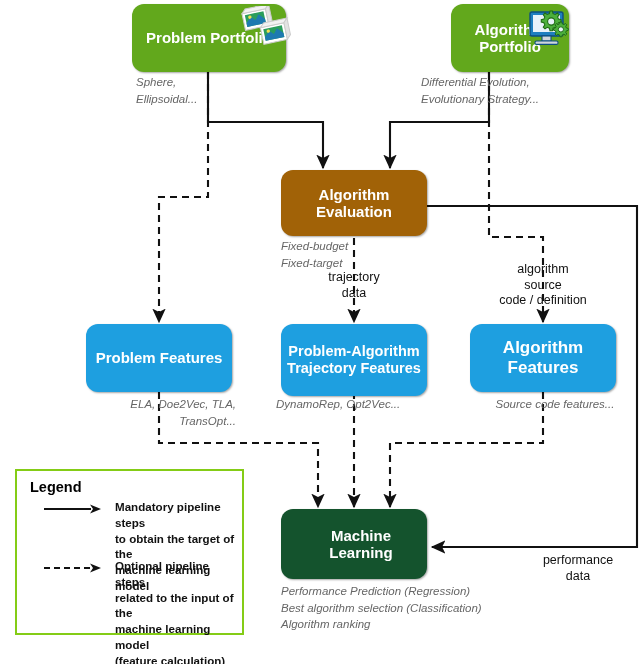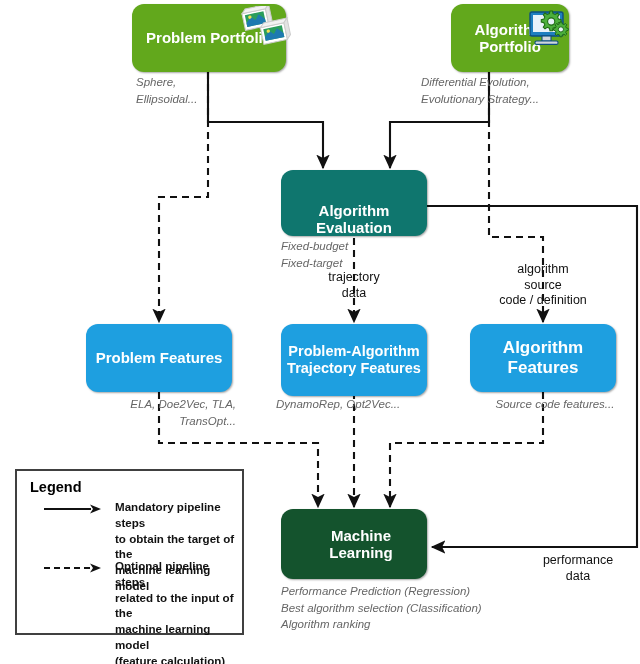--- a/index.html
+++ b/index.html
@@ -7,31 +7,31 @@
        font-family:"Liberation Sans",sans-serif;color:#000;}
   #canvas{position:absolute;left:0;top:0;width:640px;height:664px;}
   svg#wires{position:absolute;left:0;top:0;width:640px;height:664px;}
 
   .node{position:absolute;border-radius:12px;box-sizing:border-box;
         display:flex;align-items:center;justify-content:center;
         text-align:center;color:#ffffff;font-weight:bold;line-height:1.15;
         box-shadow:1px 1px 2px rgba(0,0,0,.35);}
   .node span{display:block;padding:0 6px;}
   .green{background:#62a81c;}
-  .dblue{background:#0f766e;align-items:flex-end;}
+  .dblue{background:#a16207;}
   .lblue{background:#1e9fe0;}
   .teal {background:#14532d;padding-left:14px;}
 
   .cap{position:absolute;font-style:italic;font-size:11.5px;color:#666;
        line-height:1.45;white-space:pre-line;}
   .edgelbl{position:absolute;font-size:12.5px;color:#111;line-height:1.25;
            text-align:center;white-space:pre-line;}
 
   .legend{position:absolute;left:15px;top:469px;width:229px;height:166px;
-          border:2px solid #404040;background:#fff;box-sizing:border-box;}
+          border:2px solid #84cc16;background:#fff;box-sizing:border-box;}
   .legend-title{position:absolute;left:13px;top:8px;font-size:14.5px;font-weight:bold;}
   .legend-row{position:absolute;font-size:11.6px;line-height:1.36;color:#111;white-space:pre-line;font-weight:bold;}
   .legend-sym{position:absolute;}
 
   .icon{position:absolute;pointer-events:none;}
 </style>
 </head>
 <body>
 
 <div id="canvas">

